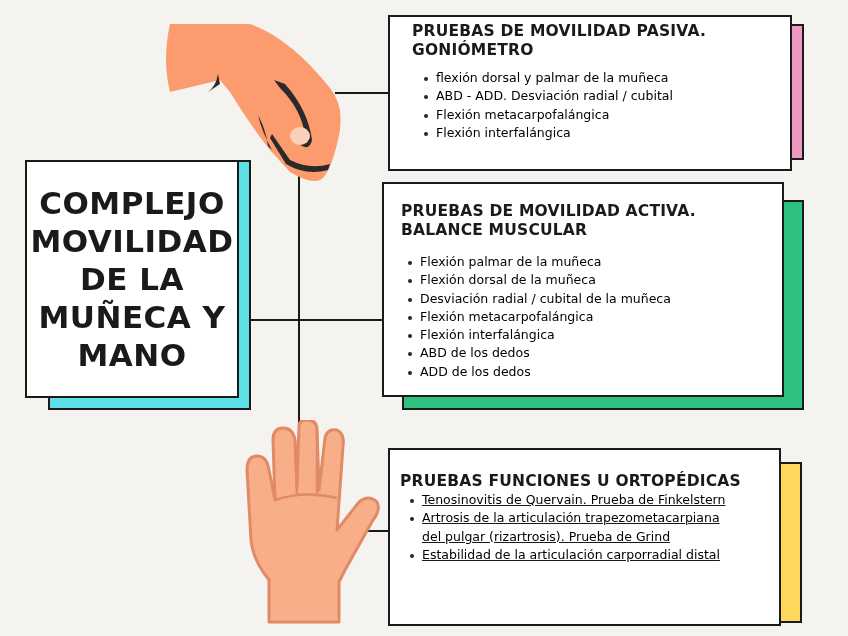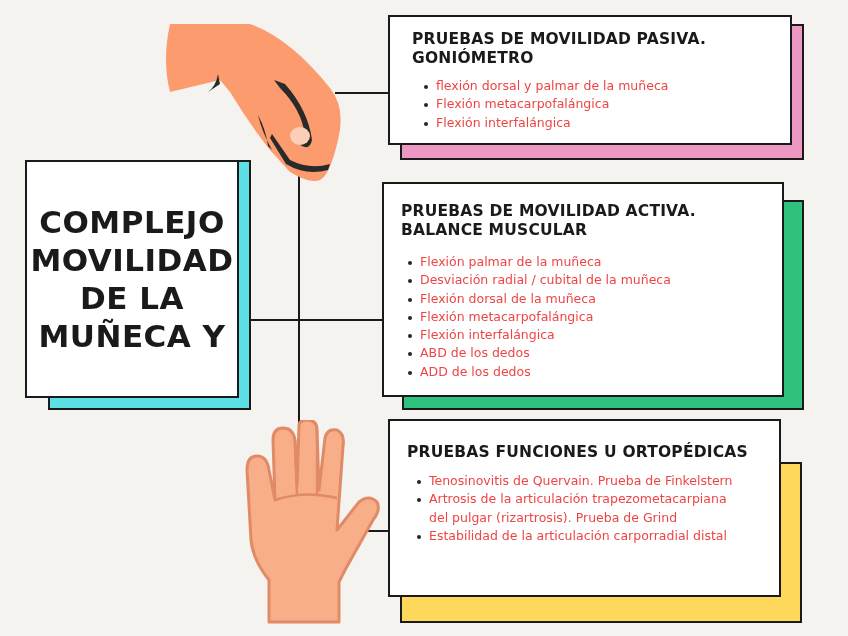--- a/index.html
+++ b/index.html
@@ -18,21 +18,21 @@
   .main-title span { display:block; }
   .card-title {
     font-family:"DejaVu Sans", sans-serif; font-weight:bold;
     font-size:15.5px; line-height:19px; letter-spacing:0.2px;
   }
   .card-title span { display:block; }
   ul.items { list-style:none; }
   ul.items li {
     position:relative; padding-left:14px;
     font-family:"DejaVu Sans", sans-serif; font-size:12.5px; line-height:18.3px;
-    color:#ef4444;
+    color:#000000;
   }
   ul.items li::before {
     content:""; position:absolute; left:2px; top:8px;
     width:4px; height:4px; border-radius:50%; background:#262626;
   }
   ul.items li .l2 { display:block; }
 </style>
 </head>
 <body>
 
@@ -42,20 +42,21 @@
 <div class="line" style="left:355px; top:530px; width:33px; height:2px;"></div>
 
 <div>
   <div class="shadow" style="left:48px; top:160px; width:203px; height:250px; background:#5ce0e6;"></div>
   <div class="card" style="left:25px; top:160px; width:214px; height:238px;">
     <div class="main-title">
       <span>COMPLEJO</span>
       <span>MOVILIDAD</span>
       <span>DE LA</span>
       <span>MUÑECA Y</span>
+      <span>MANO</span>
     </div>
   </div>
 </div>
 
 <div class="abs" style="left:150px; top:0px; width:250px; height:200px;">
   <svg width="250" height="200" viewBox="0 0 250 200">
     <path d="M20 24 L100 24 Q140 38 180 88 Q196 108 188 140 Q180 175 170 180 Q160 184 140 172 L120 150 Q100 125 80 92 L70 80 L20 92 Q12 60 20 24 Z" fill="#fb9b6e"></path>
     <path d="M58 92 Q66 86 68 74 L70 84 Z" fill="#2a2a2a"></path>
     <path d="M108 115 Q116 130 118 146 L122 150 Q112 132 108 115 Z" fill="#2a2a2a"></path>
     <path d="M124 80 L135 84 Q158 110 162 140 Q160 150 152 146 L140 138 Q150 140 155 136 Q152 110 130 88 Z" fill="#2a2a2a"></path>
@@ -69,59 +70,60 @@
     <g fill="#f8ae88" stroke="#e08a66" stroke-width="3" stroke-linejoin="round">
       <path d="M24 202 L24 160 Q8 140 6 120 L2 50 Q2 36 12 36 Q22 36 24 50 L30 80 L28 20 Q28 8 38 8 Q48 8 50 20 L52 66 L54 6 Q54 0 62 0 Q72 0 72 10 L74 70 L80 18 Q82 8 92 10 Q100 14 98 26 L92 110 L114 82 Q124 74 132 82 Q136 90 128 100 L100 150 L94 162 L94 202 Z"></path>
     </g>
     <path d="M30 80 Q60 70 92 78" fill="none" stroke="#e08a66" stroke-width="2.5"></path>
     <path d="M50 20 L52 76 M72 10 L72 74" fill="none" stroke="#e08a66" stroke-width="2.5"></path>
   </svg>
 </div>
 
 <div>
   <div class="shadow" style="left:400px; top:24px; width:404px; height:136px; background:#ec98c3;"></div>
-  <div class="card" style="left:388px; top:15px; width:404px; height:130px; padding:13px 0 0 22px;">
+  <div class="card" style="left:388px; top:15px; width:404px; height:156px; padding:5px 0 0 22px;">
     <div class="card-title">
       <span>PRUEBAS DE MOVILIDAD PASIVA.</span>
       <span>GONIÓMETRO</span>
     </div>
     <ul class="items" style="margin-top:9px; margin-left:10px;">
       <li><span>flexión dorsal y palmar de la muñeca</span></li>
+      <li><span>ABD - ADD. Desviación radial / cubital</span></li>
       <li><span>Flexión metacarpofalángica</span></li>
       <li><span>Flexión interfalángica</span></li>
     </ul>
   </div>
 </div>
 
 <div>
   <div class="shadow" style="left:402px; top:200px; width:402px; height:210px; background:#2ec27e;"></div>
   <div class="card" style="left:382px; top:182px; width:402px; height:215px; padding:18px 0 8px 17px;">
     <div class="card-title">
       <span>PRUEBAS DE MOVILIDAD ACTIVA.</span>
       <span>BALANCE MUSCULAR</span>
     </div>
     <ul class="items" style="margin-top:13px; margin-left:5px;">
       <li><span>Flexión palmar de la muñeca</span></li>
+      <li><span>Flexión dorsal de la muñeca</span></li>
       <li><span>Desviación radial / cubital de la muñeca</span></li>
-      <li><span>Flexión dorsal de la muñeca</span></li>
       <li><span>Flexión metacarpofalángica</span></li>
       <li><span>Flexión interfalángica</span></li>
       <li><span>ABD de los dedos</span></li>
       <li><span>ADD de los dedos</span></li>
     </ul>
   </div>
 </div>
 
 <div>
   <div class="shadow" style="left:400px; top:462px; width:402px; height:161px; background:#fdd85a;"></div>
-  <div class="card" style="left:388px; top:419px; width:393px; height:178px; padding:22px 0 0 17px;">
+  <div class="card" style="left:388px; top:448px; width:393px; height:178px; padding:22px 0 0 10px;">
     <div class="card-title">
       <span>PRUEBAS FUNCIONES U ORTOPÉDICAS</span>
     </div>
-    <ul class="items" style="margin-top:10px; margin-left:8px;">
+    <ul class="items" style="margin-left:8px;text-decoration:underline;">
       <li><span>Tenosinovitis de Quervain. Prueba de Finkelstern</span></li>
       <li>
         <span class="l2">Artrosis de la articulación trapezometacarpiana</span>
         <span class="l2">del pulgar (rizartrosis). Prueba de Grind</span>
       </li>
       <li><span>Estabilidad de la articulación carporradial distal</span></li>
     </ul>
   </div>
 </div>
 

